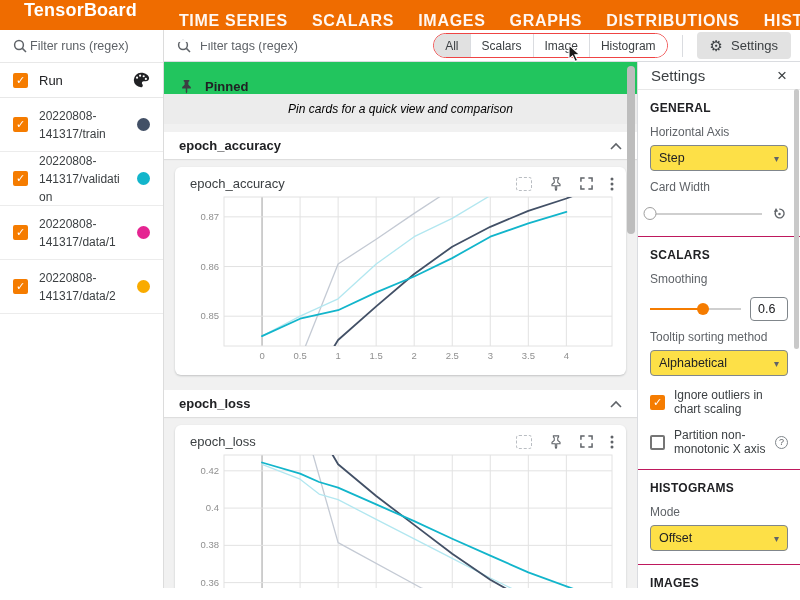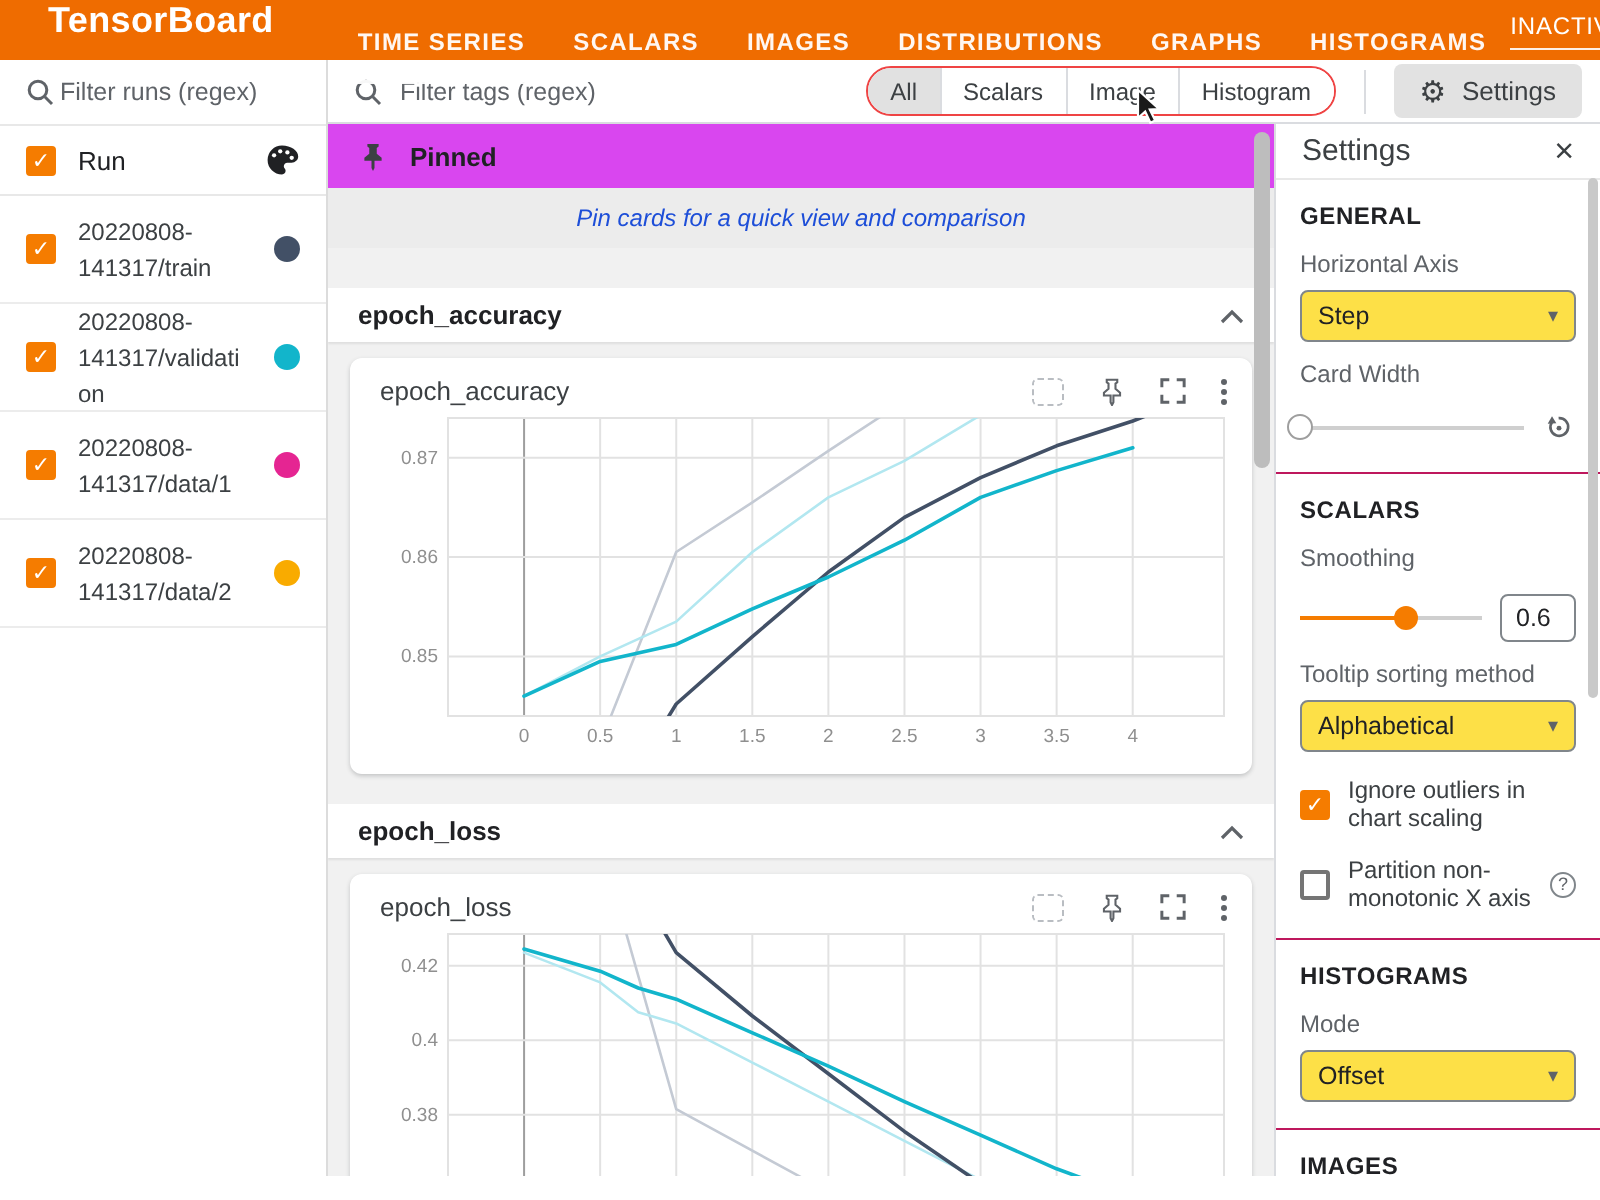--- a/index.html
+++ b/index.html
@@ -5,21 +5,21 @@
   * { margin:0; padding:0; box-sizing:border-box; }
   html,body { width:800px; height:600px; overflow:hidden; background:#fff;
     font-family:"Liberation Sans", sans-serif; -webkit-font-smoothing:antialiased; }
   .uicon { font-family:"DejaVu Sans", sans-serif; }
 
   
   header { height:30px; background:#ef6c00; color:#fff; display:flex; 
     padding:0 14px 0 24px; position:relative; }
   .logo { font-size:18px; font-weight:600; margin-right:30px; letter-spacing:.2px; }
   nav { display:flex; height:42px; }
-  .tab { padding:0 12px; line-height:42px; font-size:12px; font-weight:600; letter-spacing:.7px;
+  .tab { padding:0 12px; line-height:42px; font-size:16px; font-weight:600; letter-spacing:.7px;
     color:rgba(255,255,255,.95); position:relative; cursor:pointer; white-space:nowrap; }
   .tab.active::after { content:""; position:absolute; left:7px; right:7px; bottom:0; height:2px;
     background:rgba(255,255,255,.95); }
   .header-right { margin-left:auto; display:flex; align-items:center; gap:17px; }
   .status-select { width:88px; display:flex; justify-content:space-between; align-items:center;
     border-bottom:1px solid rgba(255,255,255,.9); padding-bottom:4px; font-size:12px; letter-spacing:.4px; }
 
   
   .app-body { display:flex; height:558px; }
   aside.runs { width:164px; background:#fff; border-right:1px solid #dcdcdc; flex:none; }
@@ -49,24 +49,24 @@
   .tag-btn:first-child { border-left:none; }
   .tag-btn.active { background:#e1e1e1; }
   .vdiv { width:1px; height:22px; background:#dadce0; margin:0 6px; }
   .settings-btn { display:flex; align-items:center; gap:8px; background:#e2e2e2; border:none;
     border-radius:4px; height:27px; padding:0 13px; font-size:13px; font-weight:500; color:#3c4043; }
 
   .content-row { flex:1; display:flex; min-height:0; }
 
   
   main { flex:1; min-width:0; background:#f1f1f1; position:relative; overflow:hidden; }
-  .pin-bar { height:32px; background:#d946ef; display:flex; align-items:center; gap:11px; padding:0 15px;
+  .pin-bar { height:32px; background:#22c55e; display:flex; align-items:flex-end; gap:11px; padding:0 15px;
     font-size:13px; font-weight:bold; color:#202124; box-shadow:0 1px 2px rgba(0,0,0,.14); }
   .hint { height:30px; display:flex; align-items:center; justify-content:center; font-size:12px;
-    font-style:italic; color:#1d4ed8; background:#ececec; margin-bottom:20px; }
+    font-style:italic; color:#000000; background:#ececec; margin-bottom:8px; }
   .sec-header { height:27px; background:#fff; display:flex; align-items:center; justify-content:space-between;
     padding:0 15px; font-size:13px; font-weight:bold; color:#202124; margin-bottom:8px;
     box-shadow:0 1px 1px rgba(0,0,0,.08); }
   .card { background:#fff; border-radius:6px; margin:0 11px 15px 11px; padding:7px 0 9px 0;
     box-shadow:0 1px 2px rgba(60,64,67,.25); }
   .card-head { display:flex; align-items:center; padding:2px 12px 3px 15px; }
   .card-title { flex:1; font-size:13px; color:#3c4043; }
   .card-icons { display:flex; align-items:center; gap:17px; color:#5f6368; }
   .fit-icon { width:16px; height:14px; border:1.5px dashed #b9bdc2; border-radius:3px; }
   svg.chart { display:block; margin:0 auto; }
@@ -114,22 +114,22 @@
       <path d="M1 1 L1 15 L4.6 11.8 L7.2 17.4 L9.6 16.2 L6.9 10.8 L11.6 10.6 Z" fill="#1a1a1a" stroke="#fff" stroke-width="1.1"></path>
     </svg>
 </div>
 
 <header>
   <div class="logo">TensorBoard</div>
   <nav>
     <div class="tab active">TIME SERIES</div>
     <div class="tab">SCALARS</div>
     <div class="tab">IMAGES</div>
+    <div class="tab">GRAPHS</div>
     <div class="tab">DISTRIBUTIONS</div>
-    <div class="tab">GRAPHS</div>
     <div class="tab">HISTOGRAMS</div>
   </nav>
   <div class="header-right">
     <div class="status-select">
       <span>INACTIVE</span>
 
     </div>
 
   </div>
 </header>

